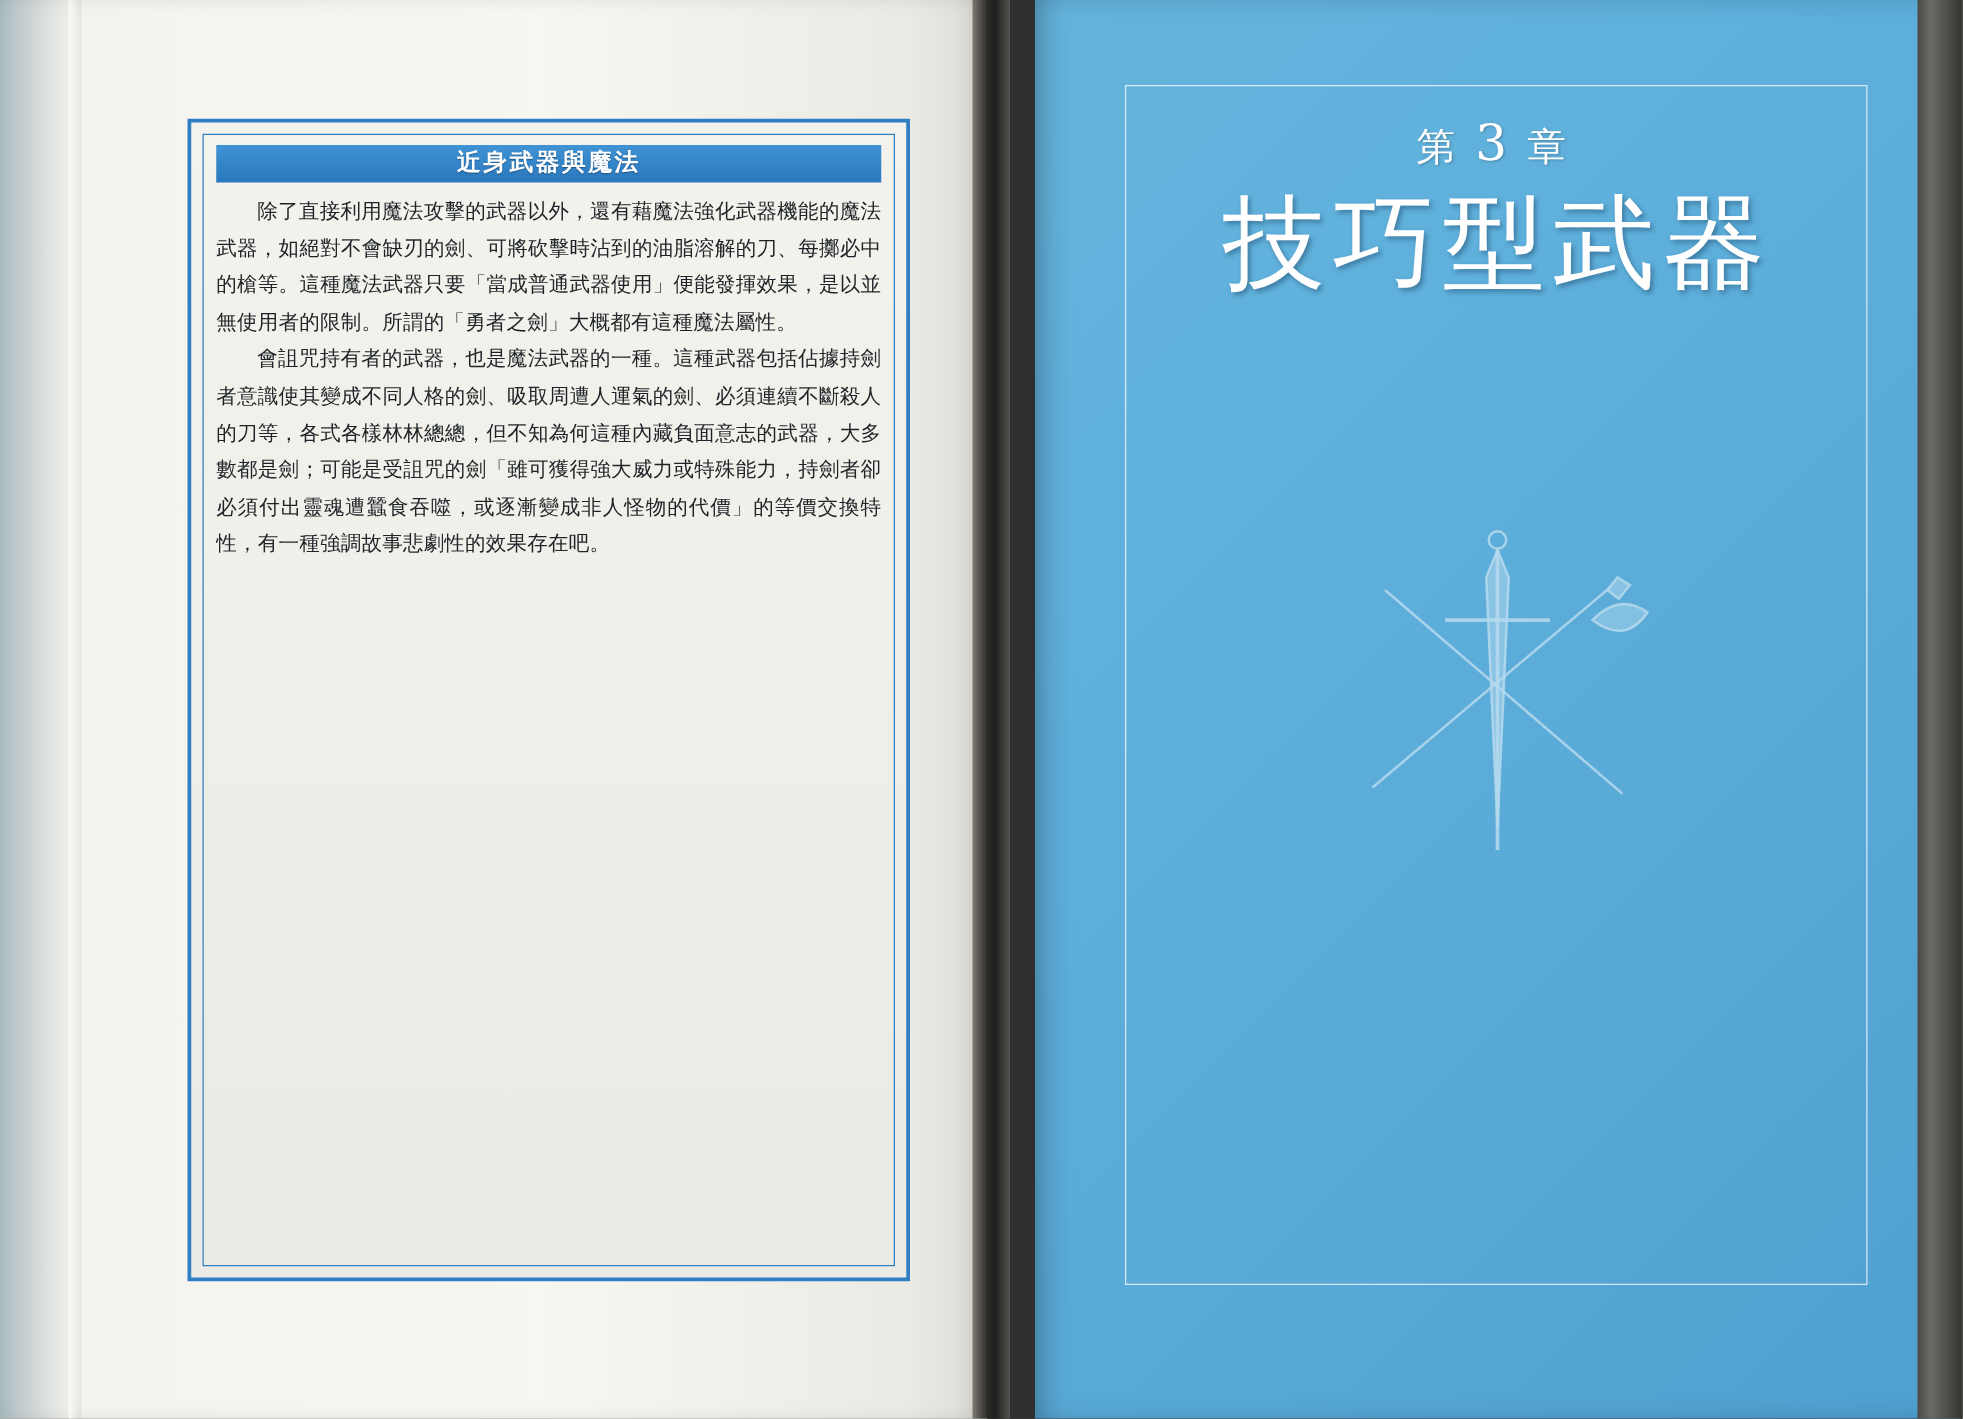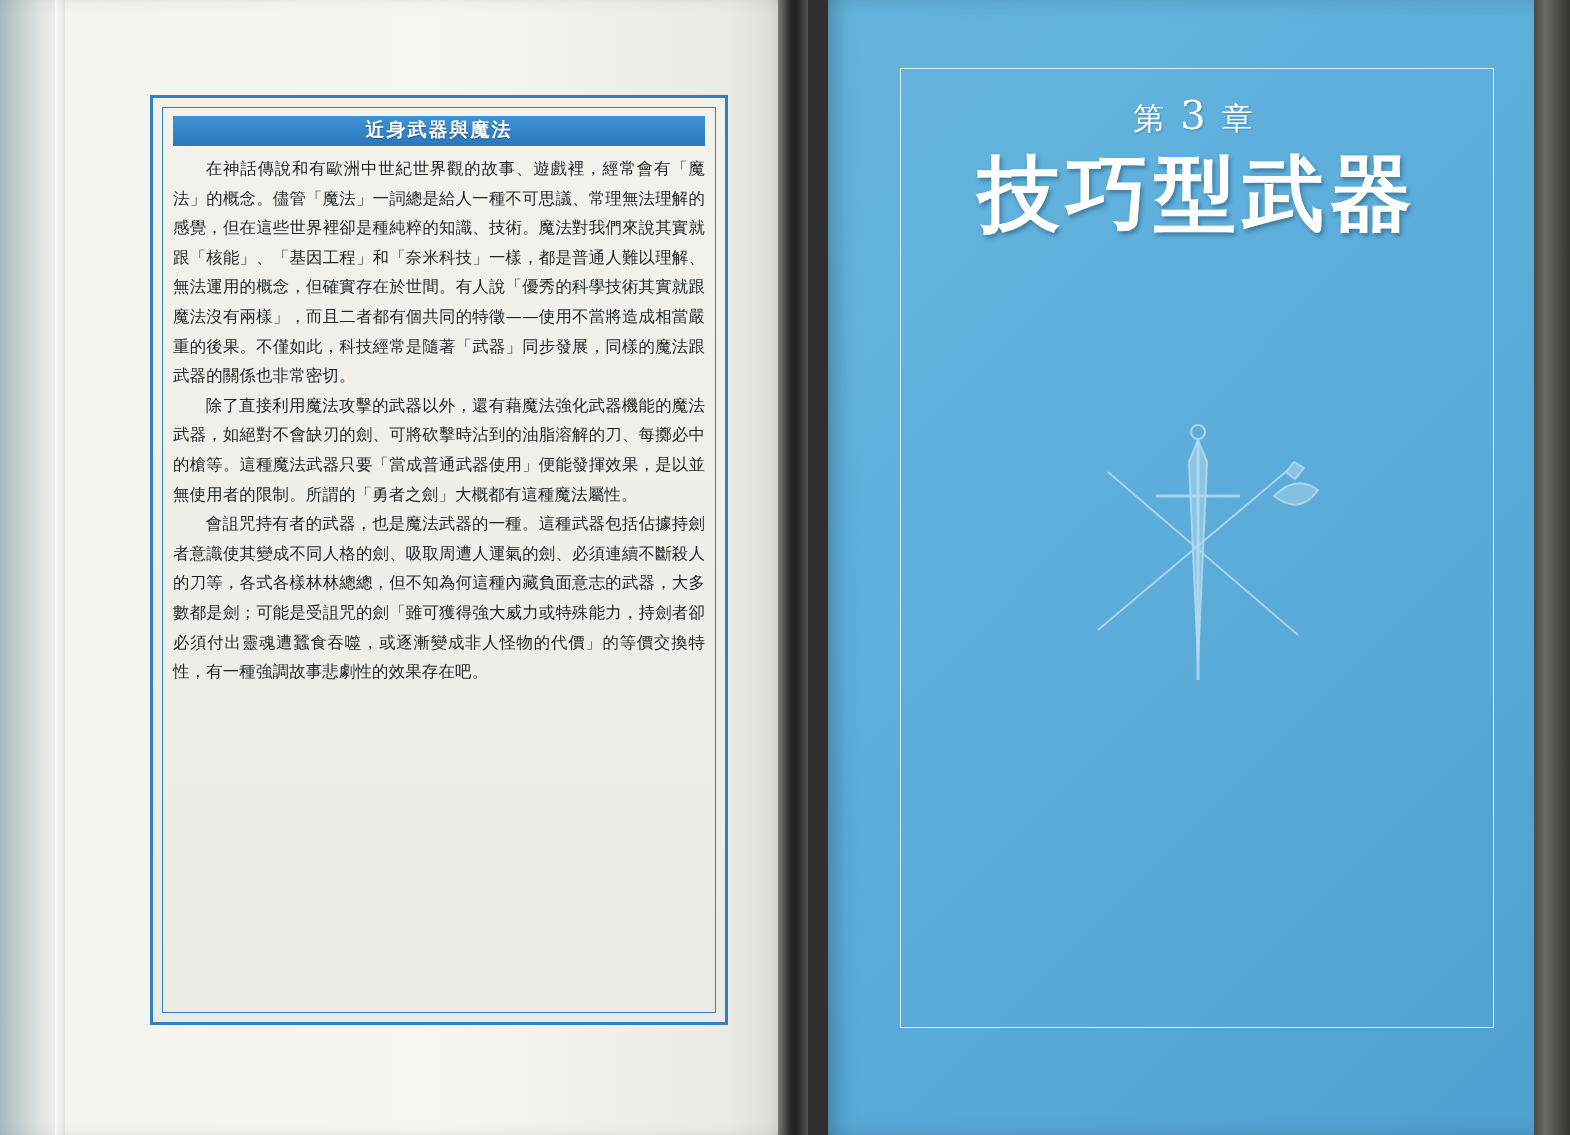--- a/index.html
+++ b/index.html
@@ -136,21 +136,21 @@
     font-size: 40px;
     font-family: "DejaVu Serif", serif;
     padding: 0 6px;
   }
   .chapter-title {
     position: absolute;
     top: 140px; left: 0; width: 740px;
     text-align: center;
     color: #ffffff;
     font-size: 82px;
-    font-weight: bold;
+    font-weight: normal;
     letter-spacing: 6px;
     font-family: "DejaVu Sans", sans-serif;
     text-shadow: 2px 3px 4px rgba(20,60,90,0.45);
   }
   .emblem {
     position: absolute;
     left: 210px; top: 400px;
     width: 320px; height: 300px;
     opacity: 0.55;
   }
@@ -158,21 +158,20 @@
 </head>
 <body>
 
 <div class="spread">
 
   <div class="page-left">
     <div class="text-frame">
       <div class="text-frame-inner">
         <div class="section-head">近身武器與魔法</div>
         <div class="body-text">
-          <p>在神話傳說和有歐洲中世紀世界觀的故事、遊戲裡，經常會有「魔法」的概念。儘管「魔法」一詞總是給人一種不可思議、常理無法理解的感覺，但在這些世界裡卻是種純粹的知識、技術。魔法對我們來說其實就跟「核能」、「基因工程」和「奈米科技」一樣，都是普通人難以理解、無法運用的概念，但確實存在於世間。有人說「優秀的科學技術其實就跟魔法沒有兩樣」，而且二者都有個共同的特徵——使用不當將造成相當嚴重的後果。不僅如此，科技經常是隨著「武器」同步發展，同樣的魔法跟武器的關係也非常密切。</p>
           <p>除了直接利用魔法攻擊的武器以外，還有藉魔法強化武器機能的魔法武器，如絕對不會缺刃的劍、可將砍擊時沾到的油脂溶解的刀、每擲必中的槍等。這種魔法武器只要「當成普通武器使用」便能發揮效果，是以並無使用者的限制。所謂的「勇者之劍」大概都有這種魔法屬性。</p>
           <p>會詛咒持有者的武器，也是魔法武器的一種。這種武器包括佔據持劍者意識使其變成不同人格的劍、吸取周遭人運氣的劍、必須連續不斷殺人的刀等，各式各樣林林總總，但不知為何這種內藏負面意志的武器，大多數都是劍；可能是受詛咒的劍「雖可獲得強大威力或特殊能力，持劍者卻必須付出靈魂遭蠶食吞噬，或逐漸變成非人怪物的代價」的等價交換特性，有一種強調故事悲劇性的效果存在吧。</p>
         </div>
       </div>
     </div>
   </div>
 
   <div class="gutter"></div>
 
   <div class="page-right">

